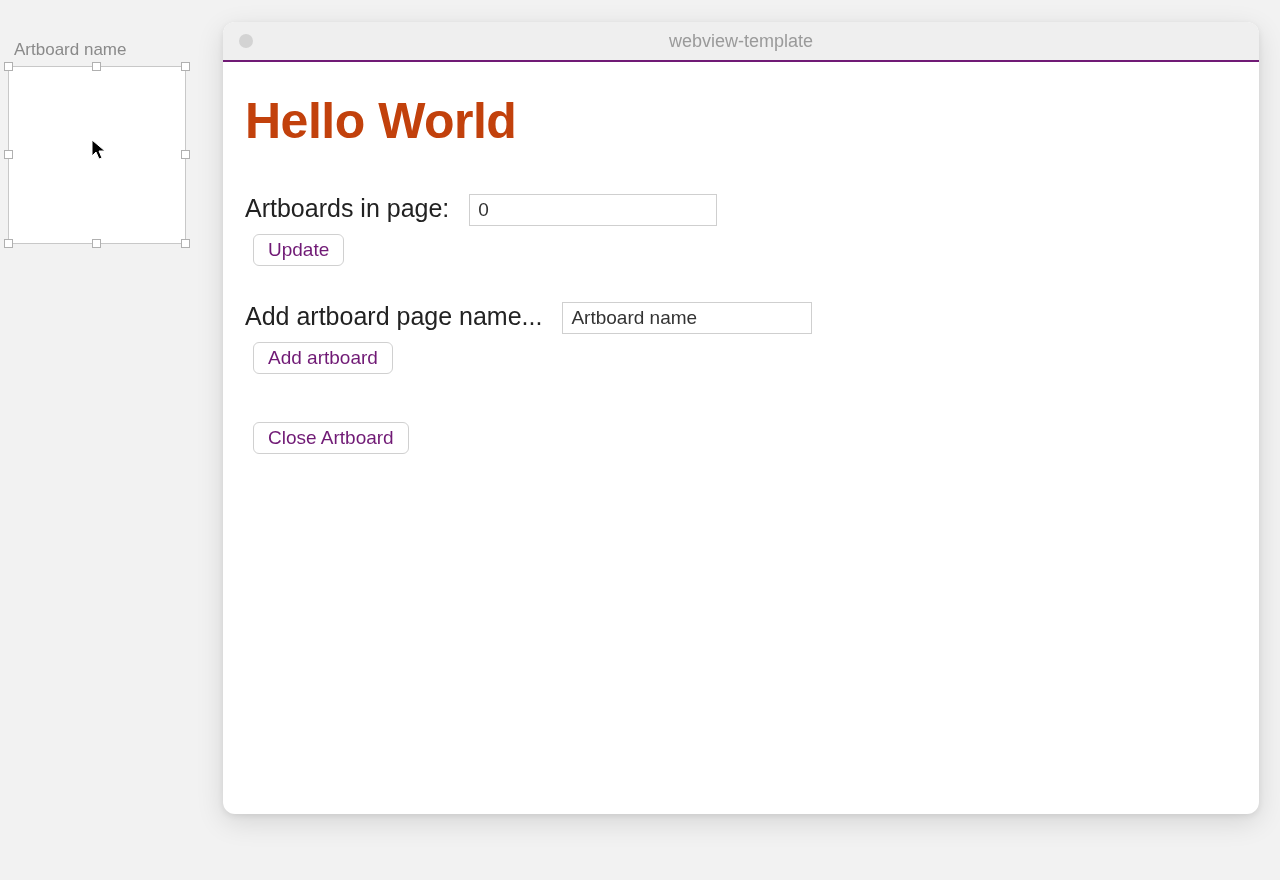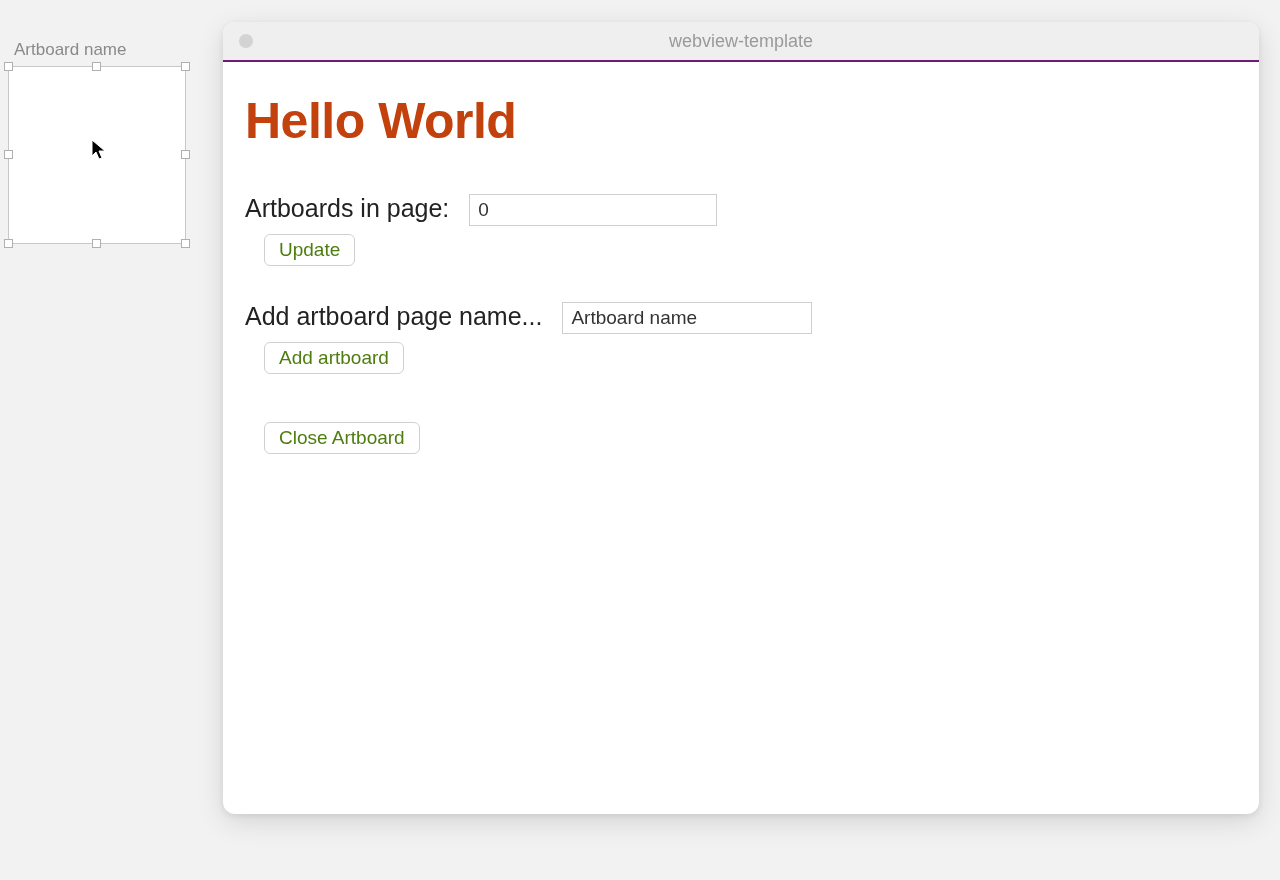--- a/index.html
+++ b/index.html
@@ -134,25 +134,25 @@
     }
     .input-name {
       width: 250px;
     }
     .btn {
       display: inline-block;
       border: 1px solid #d0d0d0;
       background: #ffffff;
       border-radius: 6px;
       font-size: 19px;
-      color: #4d7c0f;
+      color: #701a75;
       padding: 4px 14px;
       cursor: pointer;
       font-family: inherit;
-      margin-left: 19px;
+      margin-left: 8px;
     }
     .section-gap {
       height: 36px;
     }
     .section-gap-lg {
       height: 48px;
     }
   </style>
 </head>
 <body>

